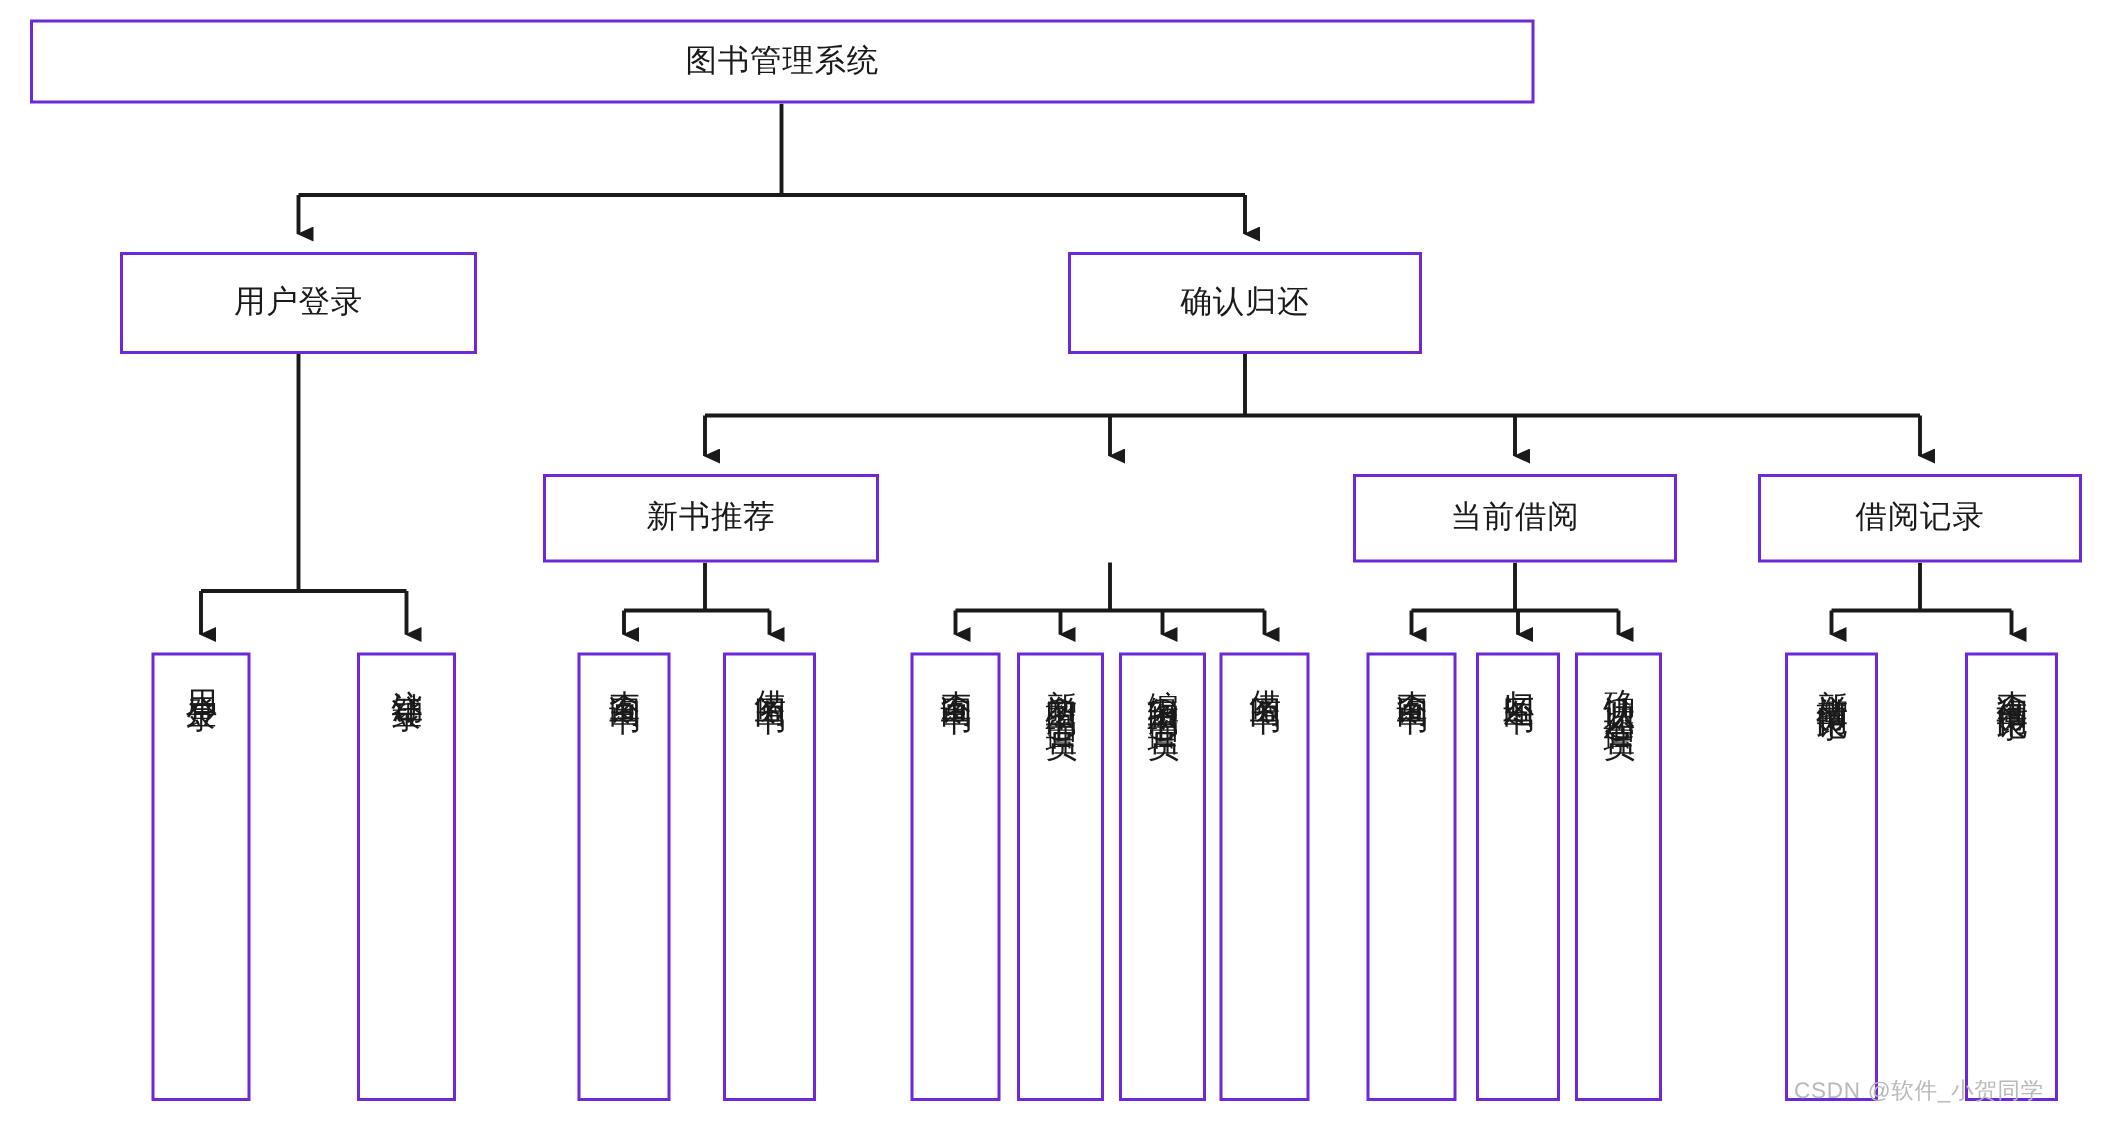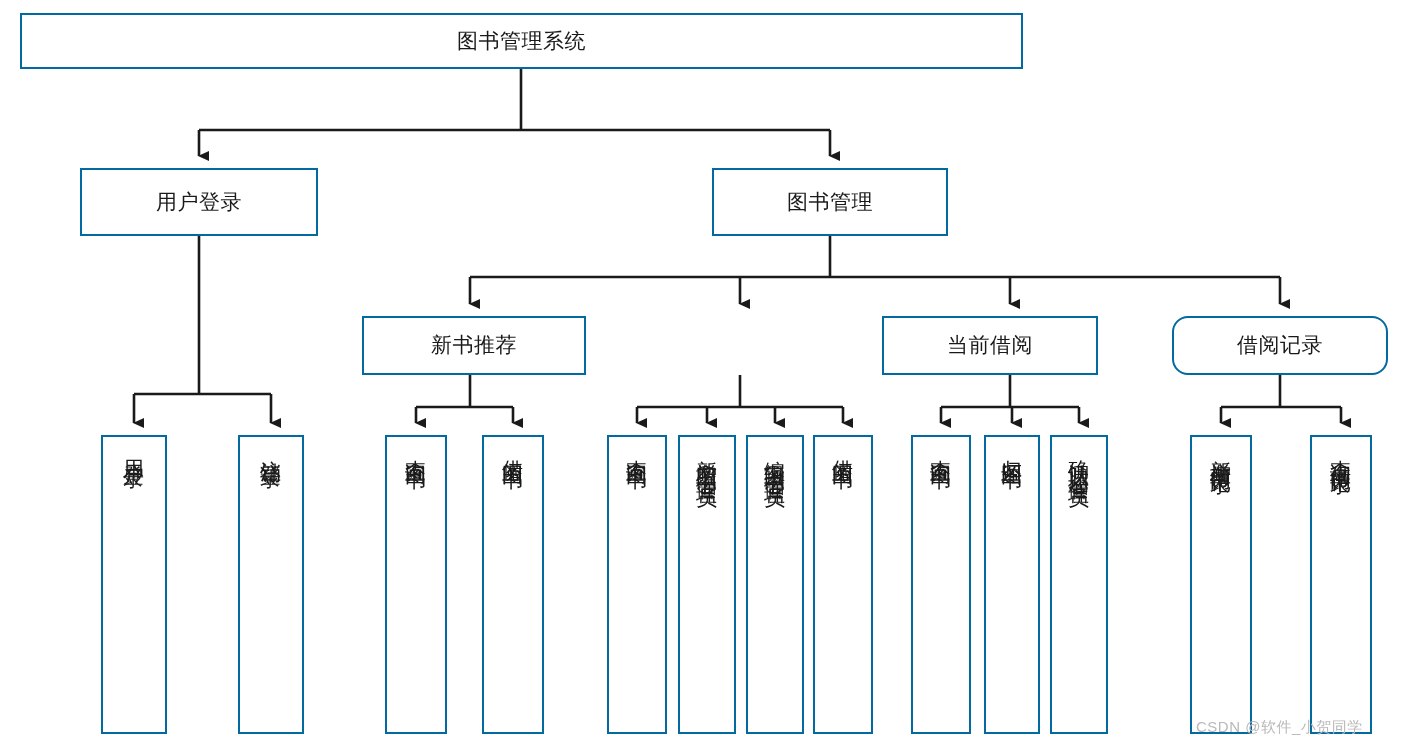--- a/index.html
+++ b/index.html
@@ -21,21 +21,21 @@
     position: absolute;
     left: 0;
     top: 0;
     width: 1405px;
     height: 747px;
     pointer-events: none;
   }
   .node {
     position: absolute;
     box-sizing: border-box;
-    border: 2px solid #0369a1;
+    border: 2px solid #6d28d9;
     background: #ffffff;
     display: flex;
     align-items: center;
     justify-content: center;
     color: #1a1a1a;
   }
   .node-label {
     display: block;
     text-align: center;
     line-height: 1.18;
@@ -124,30 +124,30 @@
   </svg>
 
   <div class="node horiz" style="left:20px; top:13px; width:1003px; height:56px;">
     <span class="node-label">图书管理系统</span>
   </div>
 
   <div class="node horiz" style="left:80px; top:168px; width:238px; height:68px;">
     <span class="node-label">用户登录</span>
   </div>
   <div class="node horiz" style="left:712px; top:168px; width:236px; height:68px;">
-    <span class="node-label">图书管理</span>
+    <span class="node-label">确认归还</span>
   </div>
 
   <div class="node horiz" style="left:362px; top:316px; width:224px; height:59px;">
     <span class="node-label">新书推荐</span>
   </div>
-  <div class="node horiz" style="left:882px; top:316px; width:216px; height:59px;">
+  <div class="node horiz" style="left:902px; top:316px; width:216px; height:59px;">
     <span class="node-label">当前借阅</span>
   </div>
-  <div class="node horiz" style="left:1172px; top:316px; width:216px; height:59px;border-radius:16px;">
+  <div class="node horiz" style="left:1172px; top:316px; width:216px; height:59px;">
     <span class="node-label">借阅记录</span>
   </div>
 
   <div class="node vert" style="left:101px; top:435px; width:66px; height:299px;">
     <span class="node-label">用户登录</span>
   </div>
   <div class="node vert" style="left:238px; top:435px; width:66px; height:299px;">
     <span class="node-label">注销登录</span>
   </div>
 

